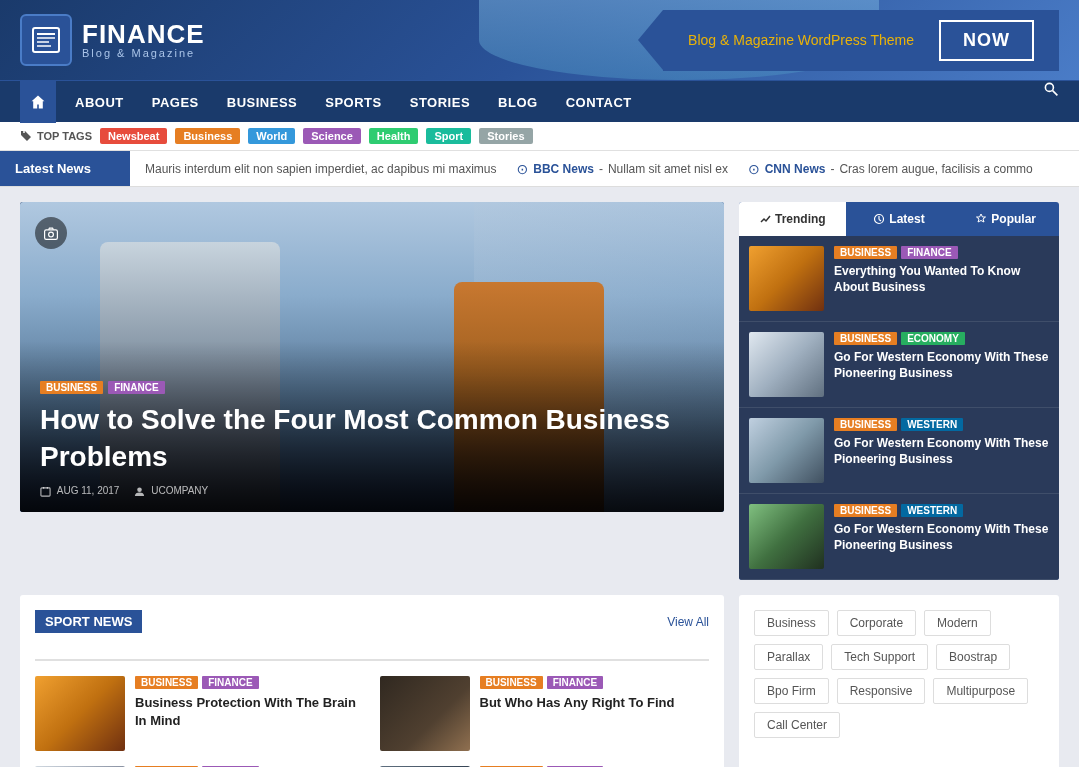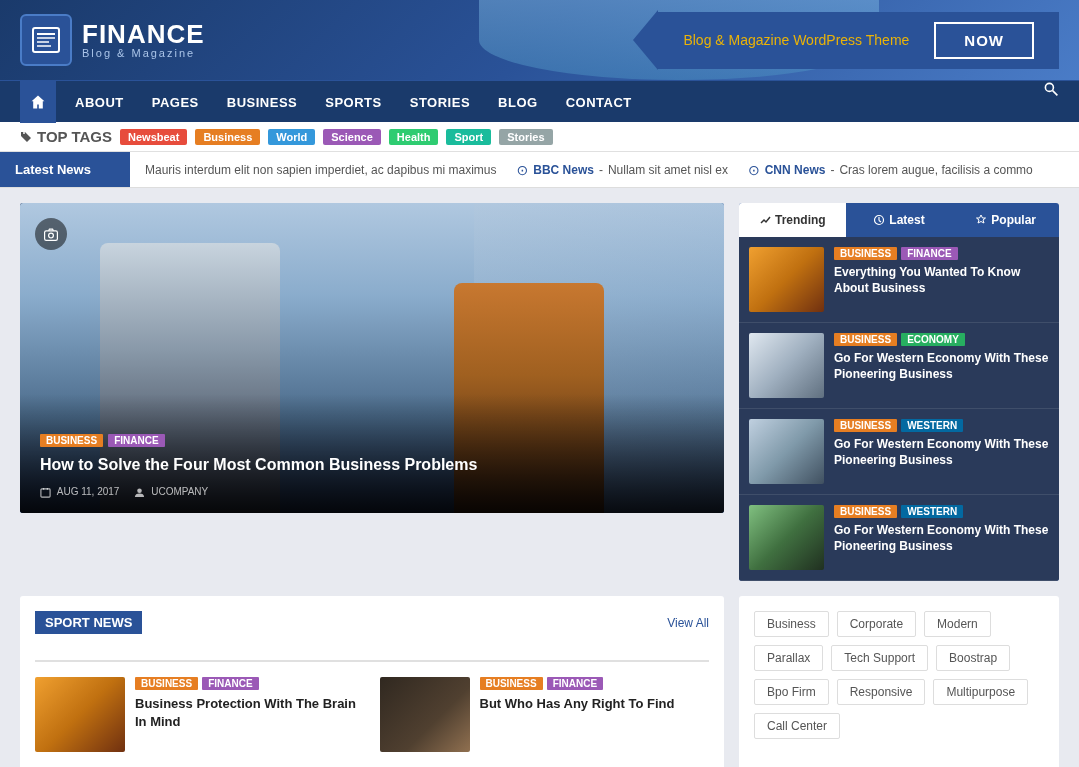--- a/index.html
+++ b/index.html
@@ -18,21 +18,21 @@
     
     .nav { background: #1a3a6b; display: flex; align-items: flex-start; padding: 0 20px; height: 42px; border-top: 1px solid #2a5298; }
     .nav-home { background: #2a5298; width: 36px; height: 42px; display: flex; align-items: center; justify-content: center; margin-right: 5px; }
     .nav-home svg { fill: white; width: 16px; height: 16px; }
     .nav-item { color: white; padding: 0 14px; height: 42px; display: flex; align-items: center; font-size: 13px; font-weight: bold; cursor: pointer; letter-spacing: 0.5px; text-transform: uppercase; }
     .nav-search { margin-left: auto; }
     .nav-search svg { fill: white; width: 16px; height: 16px; cursor: pointer; }
 
     
     .top-tags { background: white; display: flex; align-items: center; padding: 6px 20px; border-bottom: 1px solid #e0e0e0; gap: 8px; }
-    .top-tags-label { display: flex; align-items: center; gap: 5px; font-size: 15px; font-weight: bold; color: #555; }
+    .top-tags-label { display: flex; align-items: center; gap: 5px; font-size: 11px; font-weight: bold; color: #555; }
     .tag { padding: 2px 8px; border-radius: 2px; font-size: 11px; color: white; font-weight: bold; cursor: pointer; }
     .tag-newsbeat { background: #e74c3c; }
     .tag-business { background: #e67e22; }
     .tag-world { background: #3498db; }
     .tag-science { background: #9b59b6; }
     .tag-health { background: #2ecc71; }
     .tag-sport { background: #1abc9c; }
     .tag-stories { background: #95a5a6; }
 
     
@@ -48,21 +48,21 @@
     .left-col { flex: 1; }
     .right-col { width: 320px; }
 
     
     .hero { position: relative; background: #2a5298; border-radius: 3px; overflow: hidden; margin-bottom: 15px; }
     .hero-image { width: 100%; height: 310px; background: linear-gradient(135deg, #1a2a4a 0%, #3a5a8a 40%, #5a8ab0 100%); display: flex; align-items: center; justify-content: center; position: relative; overflow: hidden; }
     .camera-icon { position: absolute; top: 15px; left: 15px; width: 32px; height: 32px; background: rgba(0,0,0,0.5); border-radius: 50%; display: flex; align-items: center; justify-content: center; }
     .camera-icon svg { fill: white; width: 16px; height: 16px; }
     .hero-overlay { position: absolute; bottom: 0; left: 0; right: 0; background: linear-gradient(transparent, rgba(0,0,0,0.85)); padding: 40px 20px 15px; }
     .hero-tags { display: flex; gap: 5px; margin-bottom: 8px; }
-    .hero-title { color: white; font-size: 16px; font-weight: 900; line-height: 1.3; margin-bottom: 10px; }
+    .hero-title { color: white; font-size: 28px; font-weight: 900; line-height: 1.3; margin-bottom: 10px; }
     .hero-meta { display: flex; align-items: center; gap: 15px; color: rgba(255,255,255,0.7); font-size: 10px; }
     .hero-meta svg { fill: rgba(255,255,255,0.7); width: 12px; height: 12px; }
 
     
     .trending-panel { background: #2a5298; border-radius: 3px; overflow: hidden; }
     .trending-tabs { display: flex; }
     .trending-tab { flex: 1; padding: 10px 5px; text-align: center; color: white; font-size: 12px; font-weight: bold; cursor: pointer; display: flex; align-items: center; justify-content: center; gap: 4px; }
     .trending-tab.active { background: white; color: #333; }
     .trending-tab svg { width: 12px; height: 12px; }
     .trending-tab.active svg { fill: #333; }
@@ -137,21 +137,21 @@
     </div>
     <div class="logo-text">
       <h1>FINANCE</h1>
       <p>Blog &amp; Magazine</p>
     </div>
   </div>
   <div style="display:flex; align-items:center; z-index:1;">
     <div style="width:0;height:0;border-top:30px solid transparent;border-bottom:30px solid transparent;border-right:25px solid #2a5298; z-index:2;"></div>
     <div style="background:#2a5298;padding:10px 25px;display:flex;align-items:center;gap:25px;">
       <span style="color:#eab308;font-size:14px;">Blog &amp; Magazine WordPress Theme</span>
-      <button style="background:#2a5298;border:2px solid white;color:white;padding:8px 28px;font-weight:bold;font-size:15px;cursor:pointer;letter-spacing:1px;">NOW</button>
+      <button style="background:#2a5298;border:2px solid white;color:white;padding:8px 22px;font-weight:bold;font-size:18px;cursor:pointer;letter-spacing:1px;">NOW</button>
     </div>
   </div>
 </div>
 
 <nav class="nav">
   <div class="nav-home">
     <svg viewBox="0 0 20 20" xmlns="http://www.w3.org/2000/svg">
       <path d="M10 2L2 9h2v9h5v-5h2v5h5V9h2L10 2z"></path>
     </svg>
   </div>

